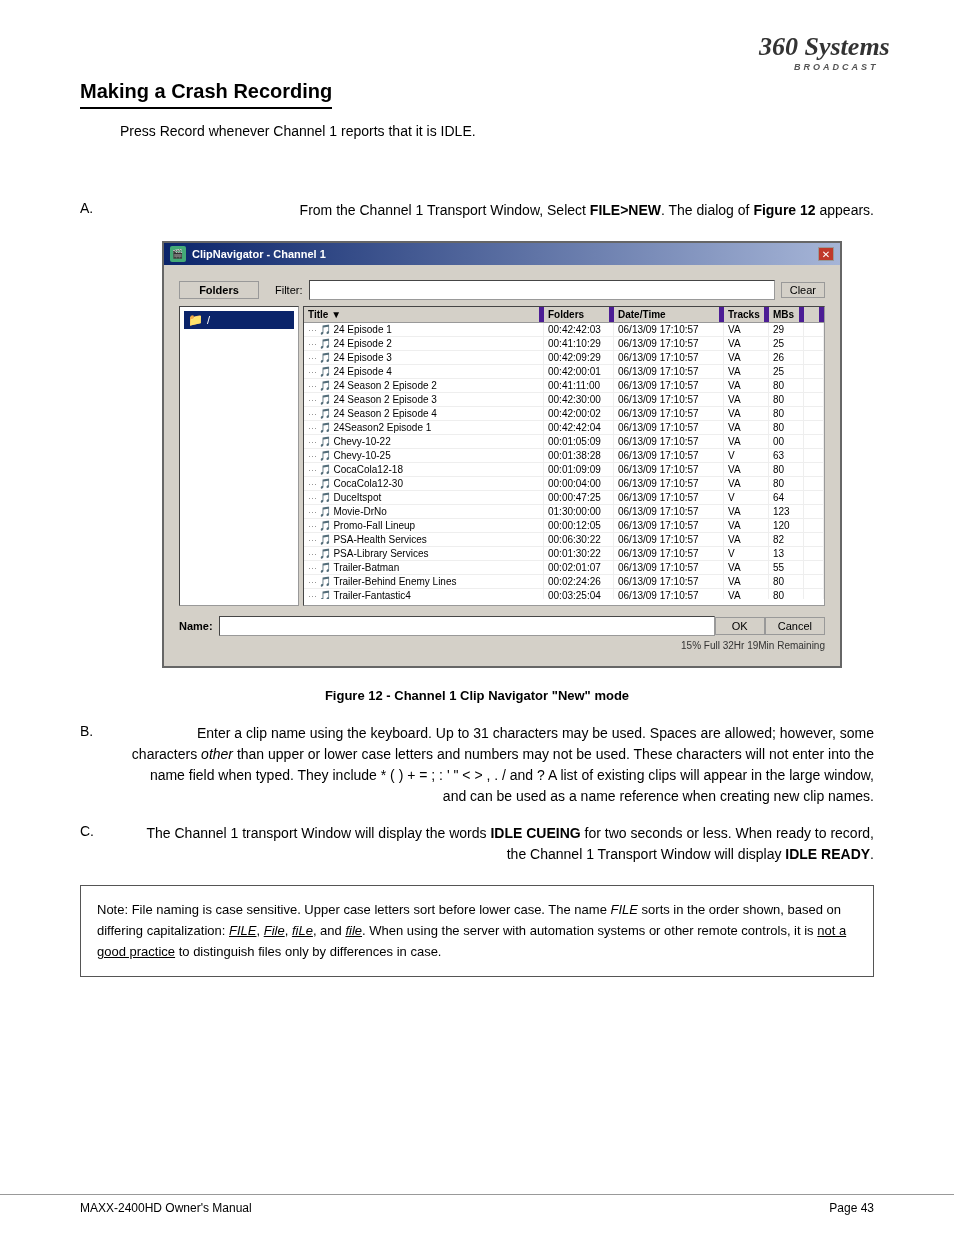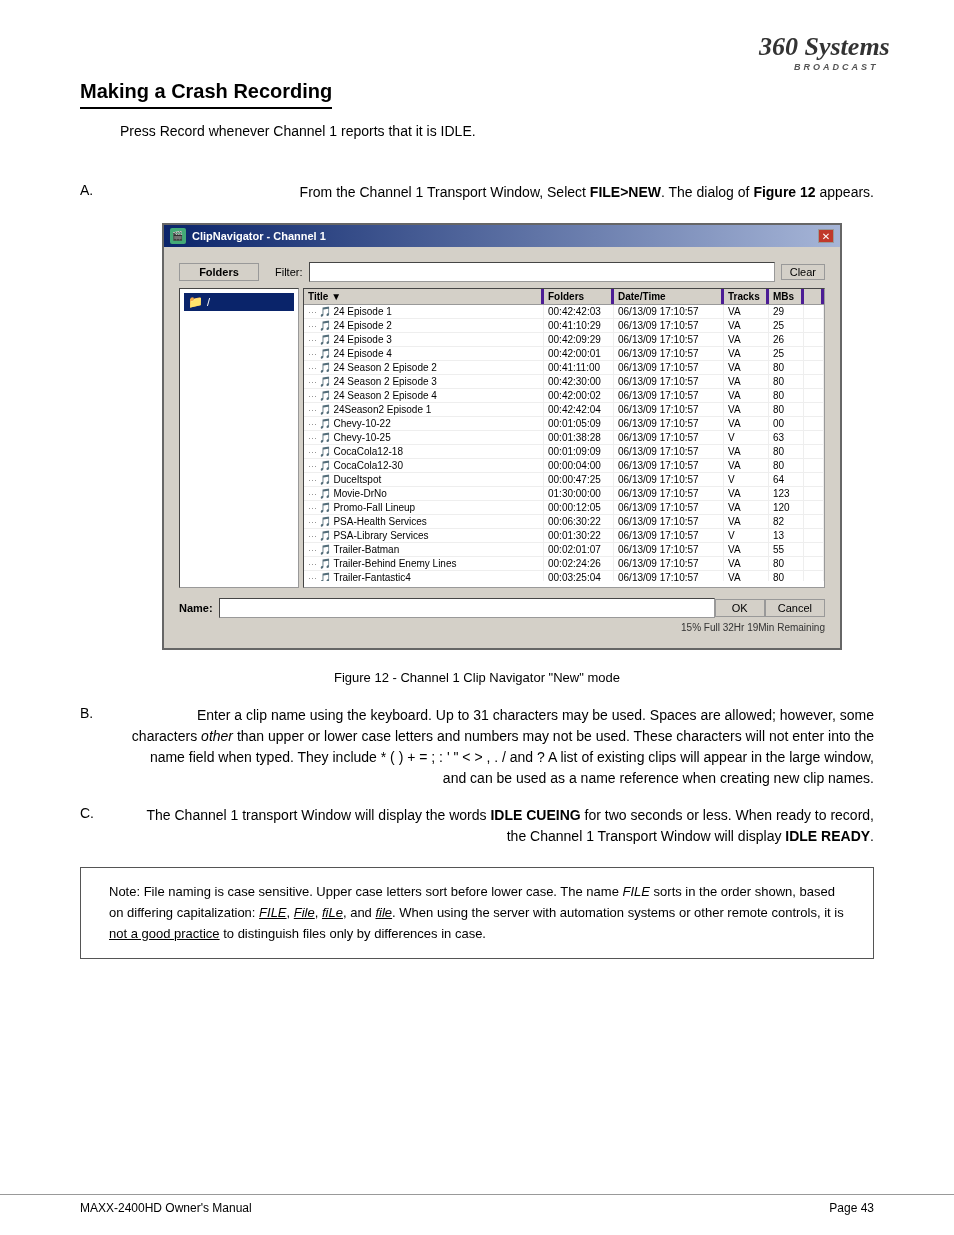--- a/index.html
+++ b/index.html
@@ -37,21 +37,21 @@
     .section-heading {
       font-size: 20px;
       font-weight: bold;
       border-bottom: 2px solid #000;
       padding-bottom: 4px;
       margin-bottom: 12px;
       display: inline-block;
     }
 
     .crash-recording-section {
-      margin-bottom: 40px;
+      margin-bottom: 58px;
     }
 
     .named-recording-section {
       margin-bottom: 20px;
     }
 
     
     .step-item {
       display: flex;
       margin-bottom: 16px;
@@ -190,21 +190,21 @@
     .clips-header {
       display: grid;
       grid-template-columns: 1fr 70px 110px 45px 35px 20px;
       background: #d4d0c8;
       border-bottom: 1px solid #999;
       font-size: 10px;
       font-weight: bold;
     }
     .clips-header-cell {
       padding: 2px 4px;
-      border-right: 3px solid #4c1d95;
+      border-right: 5px solid #4c1d95;
     }
     .clips-list {
       overflow-y: auto;
       height: calc(100% - 22px);
     }
     .clip-row {
       display: grid;
       grid-template-columns: 1fr 70px 110px 45px 35px 20px;
       border-bottom: 1px solid #eee;
       font-size: 10px;
@@ -256,27 +256,27 @@
     .status-text {
       font-size: 10px;
       color: #333;
     }
 
     
     .figure-caption {
       text-align: center;
       font-size: 13px;
       margin: 10px 0 20px 0;
-      font-weight: normal;
+      font-weight: bold;
     }
 
     
     .note-box {
       border: 1px solid #555;
-      padding: 14px 28px;
+      padding: 14px 16px;
       margin-top: 20px;
       background: #fff;
       line-height: 1.6;
       font-size: 13px;
     }
 
     
     .footer {
       position: absolute;
       bottom: 20px;

